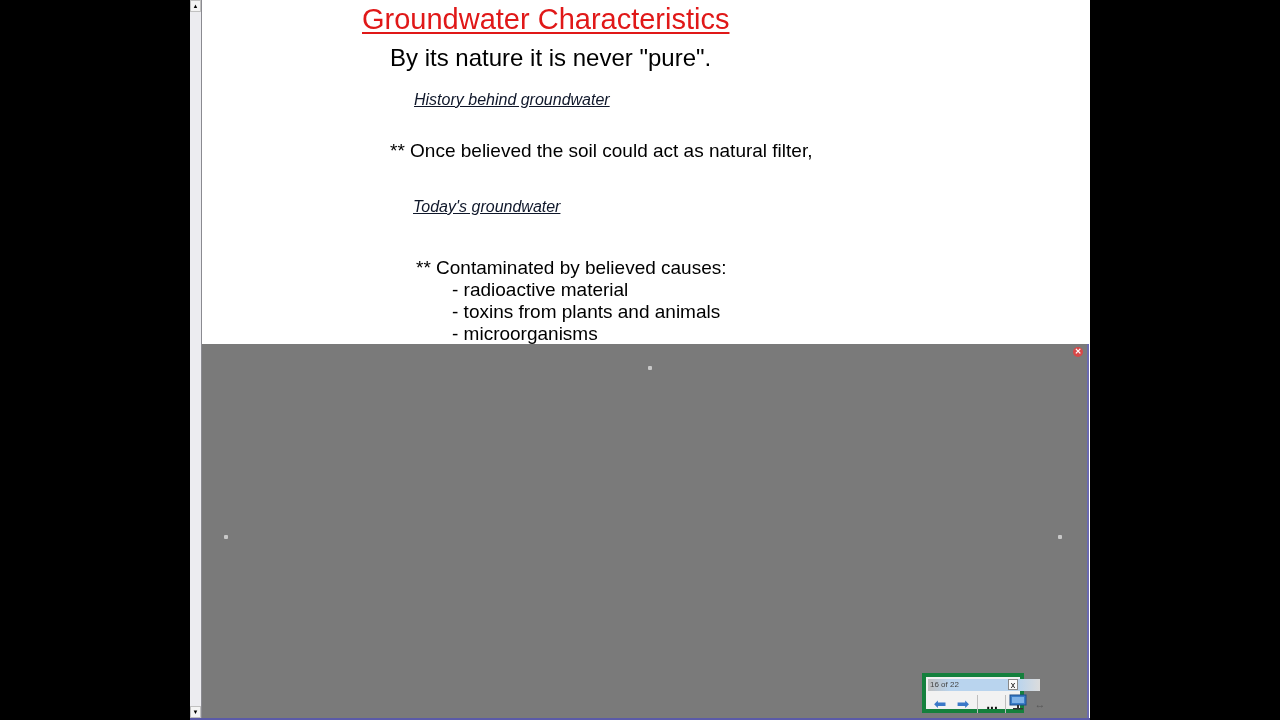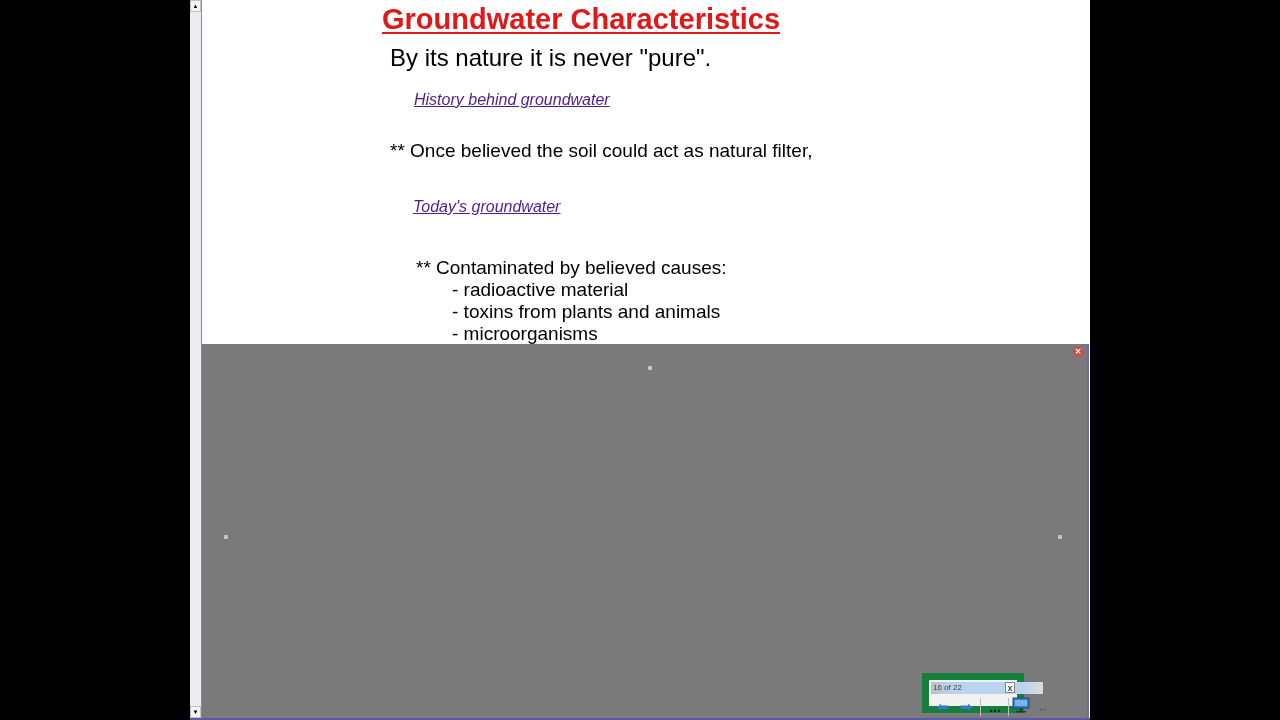--- a/index.html
+++ b/index.html
@@ -14,41 +14,41 @@
     }
     .vscroll .arrow {
       position: absolute; left: 0; width: 11px; height: 12px; background: #f4f4f4;
       border: 1px solid #c0c0c0; box-sizing: border-box; font-size: 6px; line-height: 10px;
       text-align: center; color: #000;
     }
     .vscroll .up { top: 0; }
     .vscroll .down { bottom: 0; }
     .slide { position: absolute; left: 12px; top: 0; width: 887px; height: 344px; background: #fff; }
     .title {
-      position: absolute; left: 180px; top: 3px; font-size: 29px; color: #e01818;
-      text-decoration: underline; text-decoration-thickness: 2px; text-underline-offset: 3px; white-space: nowrap; font-weight: bold;
+      position: absolute; left: 160px; top: 3px; font-size: 29px; color: #e01818;
+      text-decoration: underline; text-decoration-thickness: 2px; text-underline-offset: 3px; white-space: nowrap;
     }
     .subtitle { position: absolute; left: 188px; top: 44px; font-size: 24px; color: #000; white-space: nowrap; }
     .section-head {
-      position: absolute; font-size: 16px; font-style: italic; color: #4c1d95; text-decoration: underline; white-space: nowrap;
+      position: absolute; font-size: 16px; font-style: italic; color: #0f172a; text-decoration: underline; white-space: nowrap;
     }
     .body-text { position: absolute; font-size: 19px; color: #000; white-space: nowrap; line-height: 23px; }
     .overlay {
       position: absolute; left: 12px; top: 344px; width: 887px; height: 374px; background: #7a7a7a;
       border-right: 2px solid #6a6ab0; box-sizing: border-box;
     }
     .overlay-close {
       position: absolute; right: 4px; top: 3px; width: 10px; height: 10px; border-radius: 50%;
       background: #d84848; color: #fff; font-size: 8px; line-height: 10px; text-align: center; font-weight: bold;
     }
     .handle { position: absolute; width: 4px; height: 4px; background: #c8c8c8; border-radius: 1px; }
     .bottom-line { position: absolute; left: 0; top: 718px; width: 900px; height: 2px; background: #5a5aa8; }
     .navbar {
       position: absolute; left: 922px; top: 673px; width: 102px; height: 40px; background: #f2f2f2;
-      border: 7px solid #15803d; box-sizing: border-box;
+      border: 4px solid #15803d; box-sizing: border-box;
     }
     .navbar .counter {
       position: absolute; left: 2px; top: 2px; width: 112px; height: 12px;
       background: linear-gradient(90deg, #c0c0c0 0%, #b9d4ee 20%, #b9d4ee 80%, #dcdcdc 100%);
       font-size: 8px; line-height: 12px; color: #444; padding-left: 2px; box-sizing: border-box;
     }
     .navbar .close {
       position: absolute; right: 2px; top: 2px; width: 10px; height: 11px; font-size: 9px; line-height: 10px;
       text-align: center; border: 1px solid #888; box-sizing: border-box; background: #fafafa; color: #000;
     }

